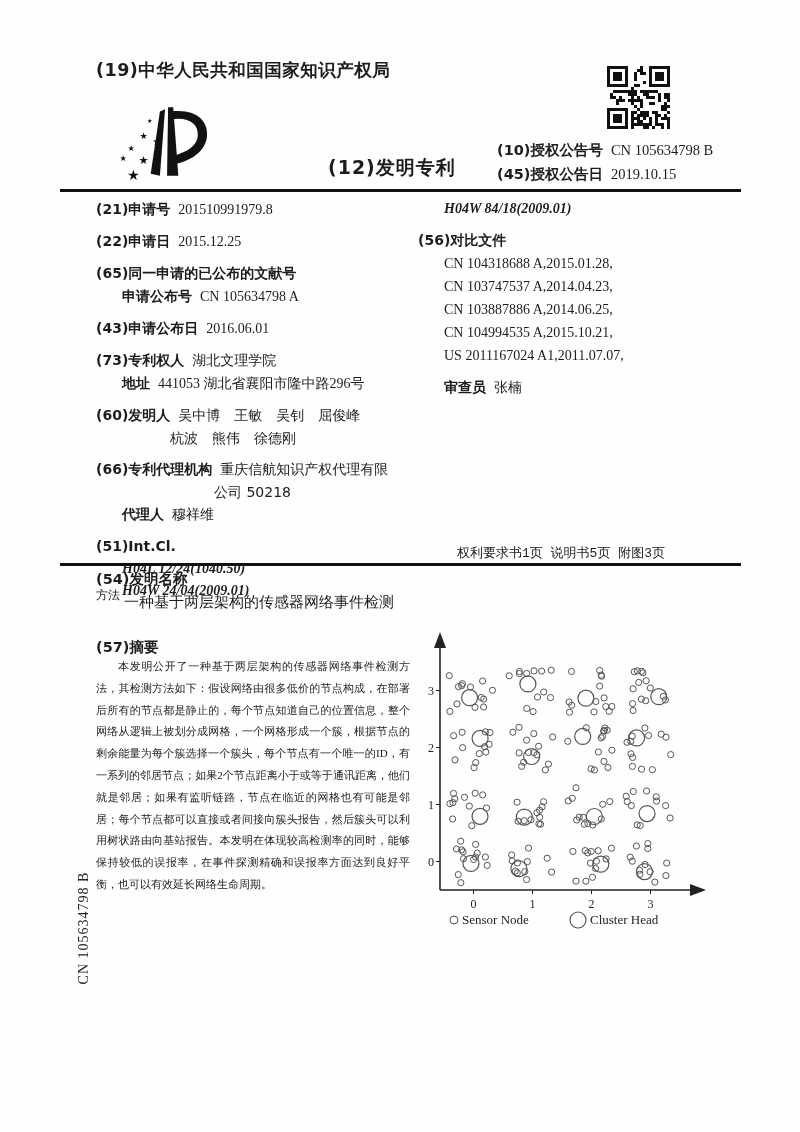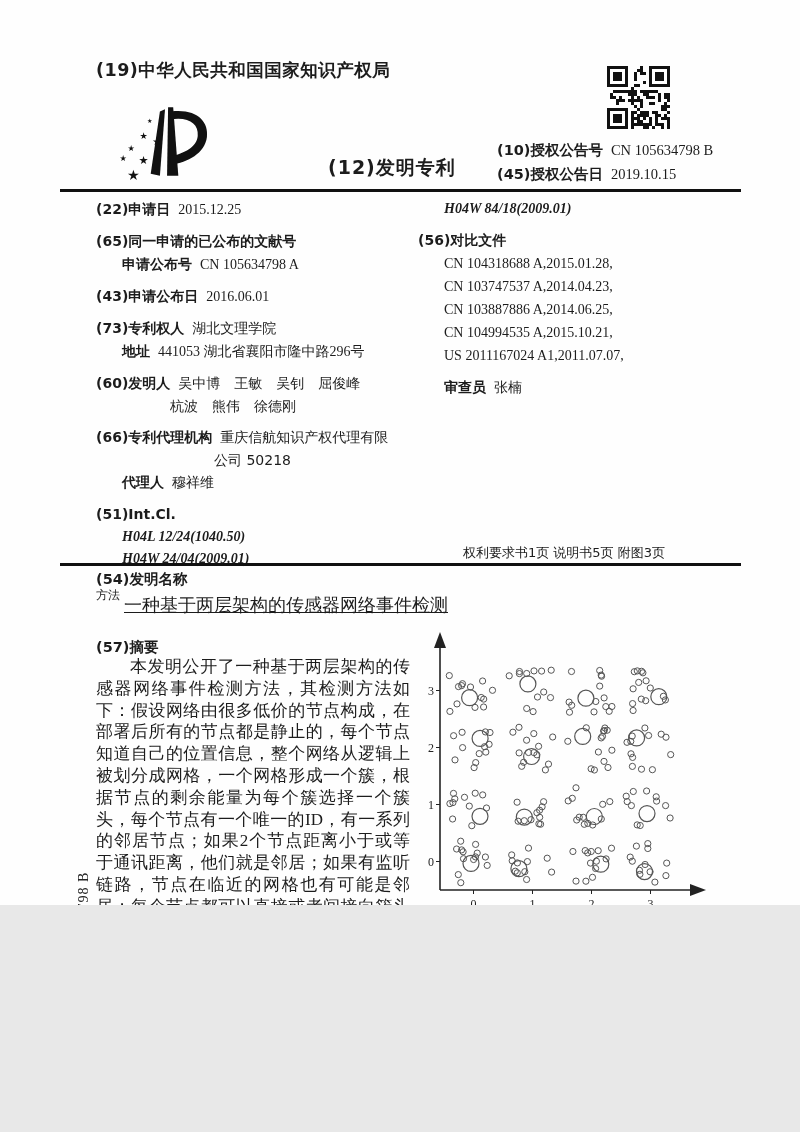--- a/index.html
+++ b/index.html
@@ -1,17 +1,17 @@
 <!DOCTYPE html>
 <html><head>
 <meta charset="utf-8">
 <style>
   html,body{margin:0;padding:0;background:#e8e8e8;}
   .page{
-    position:relative;width:800px;height:905px;background:#fefefe;
+    position:relative;width:800px;height:1132px;background:#fefefe;
     margin:0 auto;overflow:hidden;color:#1c1c1c;
     font-family:"Liberation Serif","DejaVu Serif",serif;
   }
   .cn{font-family:"DejaVu Sans","Liberation Sans",sans-serif;}
   .abs{position:absolute;}
   .lbl{font-family:"DejaVu Sans","Liberation Sans",sans-serif;font-weight:bold;}
   .val{font-family:"Liberation Serif","DejaVu Serif",serif;font-weight:normal;margin-left:8px;}
   .office-title{left:96px;top:58px;font-size:17.5px;font-weight:bold;letter-spacing:.5px;}
   .doc-type{left:328px;top:122px;font-size:19px;font-weight:bold;letter-spacing:1px;margin-top:33px;}
   .pub-block{left:497px;top:138px;font-size:14.5px;line-height:24px;white-space:nowrap;}
@@ -19,27 +19,27 @@
   .rule1{top:189px;} .rule2{top:563px;}
   .col{font-size:14px;line-height:22px;}
   .col-left{left:96px;top:198px;width:338px;}
   .col-right{left:418px;top:198px;width:310px;}
   .entry{margin:0 0 9px 0;}
   .sub{padding-left:26px;}
   .cont72{padding-left:74px;}
   .cont74{padding-left:118px;}
   .ipc{font-style:italic;font-weight:bold;font-family:"Liberation Serif",serif;}
   .refline{padding-left:26px;line-height:23px;}
-  .pages-note{left:420px;top:544px;width:245px;font-size:13px;text-align:right;white-space:nowrap;}
+  .pages-note{left:420px;top:544px;width:245px;font-size:13px;text-align:right;white-space:nowrap;font-family:Liberation Mono, monospace;}
   .sec54-label{left:96px;top:570px;font-size:14.5px;}
-  .title-l1{left:124px;top:593px;font-size:18px;text-decoration:underline;}
+  .title-l1{left:124px;top:593px;font-size:15px;}
   .title-l2{left:96px;top:587px;font-size:12px;}
   .sec57-label{left:96px;top:638px;font-size:14.5px;}
   .abstract{
-    left:96px;top:656px;width:314px;font-size:17px;line-height:21.8px;
+    left:96px;top:656px;width:314px;font-size:11px;line-height:21.8px;
     text-align:justify;text-indent:2em;margin:0;
   }
   .figure-box{left:420px;top:630px;width:296px;height:306px;}
   .side-number{
     left:84px;top:928px;font-size:14px;letter-spacing:1px;white-space:nowrap;
     transform:translate(-50%,-50%) rotate(-90deg);color:#222;
   }
   .qr-box{left:607px;top:66px;width:63px;height:63px;}
   .logo-box{left:110px;top:94px;width:108px;height:92px;}
   svg{display:block;}
@@ -201,20 +201,21 @@
   <div class="abs doc-type cn">(12)发明专利</div>
 
   <div class="abs pub-block">
     <div><span class="lbl">(10)授权公告号</span><span class="val">CN 105634798 B</span></div>
     <div><span class="lbl">(45)授权公告日</span><span class="val">2019.10.15</span></div>
   </div>
 
   <div class="abs rule rule1"></div>
 
   <div class="abs col col-left">
+    <div class="entry"><span class="lbl">(21)申请号</span><span class="val">201510991979.8</span></div>
     <div class="entry"><span class="lbl">(22)申请日</span><span class="val">2015.12.25</span></div>
     <div class="entry">
       <div><span class="lbl">(65)同一申请的已公布的文献号</span></div>
       <div class="sub"><span class="lbl">申请公布号</span><span class="val">CN 105634798 A</span></div>
     </div>
     <div class="entry"><span class="lbl">(43)申请公布日</span><span class="val">2016.06.01</span></div>
     <div class="entry">
       <div><span class="lbl">(73)专利权人</span><span class="val cn">湖北文理学院</span></div>
       <div class="sub"><span class="lbl">地址</span><span class="val cn">441053 湖北省襄阳市隆中路296号</span></div>
     </div>

